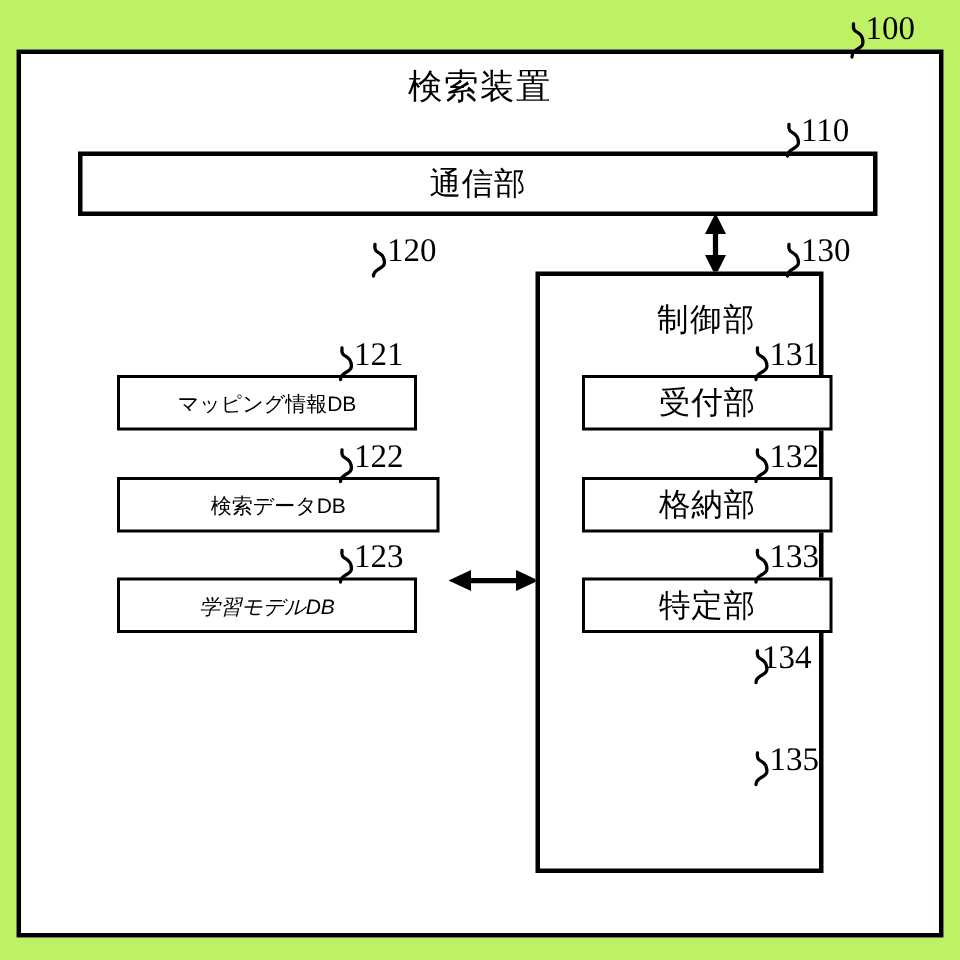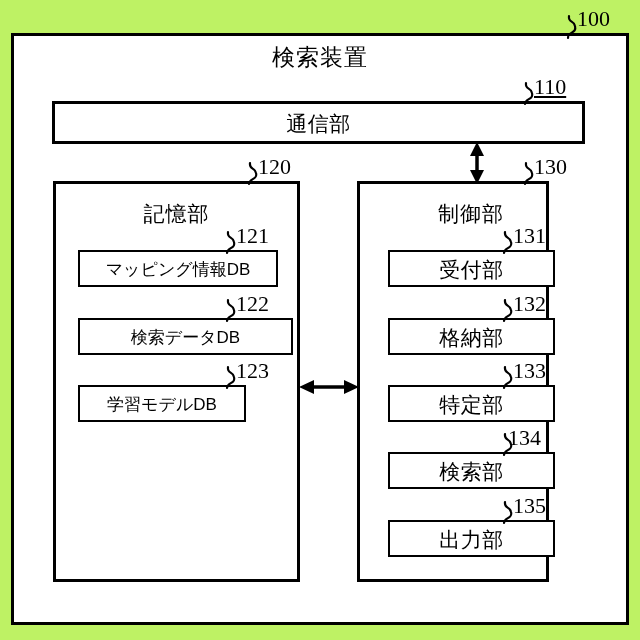--- a/index.html
+++ b/index.html
@@ -57,21 +57,21 @@
   }
   .section-title {
     font-size: 21px;
     letter-spacing: 1px;
   }
   .unit-label {
     font-size: 21px;
     letter-spacing: 0.5px;
   }
   .db-label {
-    font-size: 17px;
+    font-size: 14px;
     letter-spacing: 0px;
   }
 
   
   .refnum {
     position: absolute;
     font-size: 22px;
     font-family: "Liberation Serif", "DejaVu Serif", serif;
     white-space: nowrap;
     line-height: 1;
@@ -101,31 +101,28 @@
   <div class="refnum" style="left:577px; top:8px;">100</div>
 
   <div class="ctext device-title" style="left:0px; top:46px; width:640px;">検索装置</div>
 
   <div class="box" style="left:52px; top:101px; width:533px; height:43px;">
     <div class="boxlabel unit-label">通信部</div>
   </div>
   <svg class="leader" style="left:518px; top:80px; width:40px; height:26px;" viewBox="0 0 40 26">
     <path d="M7 24 C7 18, 16 20, 14 13 C13 7, 7 10, 8 3" fill="none" stroke="#000" stroke-width="2.2" stroke-linecap="round"></path>
   </svg>
-  <div class="refnum" style="left:534px; top:76px;text-decoration:underline;">110</div>
+  <div class="refnum" style="left:534px; top:76px;">110</div>
 
   <svg class="arrow" style="left:462px; top:142px; width:30px; height:42px;" viewBox="0 0 30 42">
     <line x1="15" y1="9" x2="15" y2="33" stroke="#000" stroke-width="3.5"></line>
     <polygon points="15,0 8,14 22,14" fill="#000"></polygon>
     <polygon points="15,42 8,28 22,28" fill="#000"></polygon>
   </svg>
 
-  <div class="box" style="left:53px; top:181px; width:247px; height:401px;">
-    <div class="ctext section-title" style="left:0px; top:19px; width:241px;">記憶部</div>
-  </div>
   <svg class="leader" style="left:242px; top:160px; width:40px; height:26px;" viewBox="0 0 40 26">
     <path d="M7 24 C7 18, 16 20, 14 13 C13 7, 7 10, 8 3" fill="none" stroke="#000" stroke-width="2.2" stroke-linecap="round"></path>
   </svg>
   <div class="refnum" style="left:258px; top:156px;">120</div>
 
   <div class="box thin" style="left:78px; top:250px; width:200px; height:37px;">
     <div class="boxlabel db-label">マッピング情報DB</div>
   </div>
   <svg class="leader" style="left:220px; top:229px; width:40px; height:26px;" viewBox="0 0 40 26">
     <path d="M7 24 C7 18, 16 20, 14 13 C13 7, 7 10, 8 3" fill="none" stroke="#000" stroke-width="2.2" stroke-linecap="round"></path>
@@ -133,21 +130,21 @@
   <div class="refnum" style="left:236px; top:225px;">121</div>
 
   <div class="box thin" style="left:78px; top:318px; width:215px; height:37px;padding-left:32px;">
     <div class="boxlabel db-label">検索データDB</div>
   </div>
   <svg class="leader" style="left:220px; top:297px; width:40px; height:26px;" viewBox="0 0 40 26">
     <path d="M7 24 C7 18, 16 20, 14 13 C13 7, 7 10, 8 3" fill="none" stroke="#000" stroke-width="2.2" stroke-linecap="round"></path>
   </svg>
   <div class="refnum" style="left:236px; top:293px;">122</div>
 
-  <div class="box thin" style="left:78px; top:385px; width:168px; height:37px;">
+  <div class="box thin" style="left:78px; top:385px; width:200px; height:37px;font-style:italic;">
     <div class="boxlabel db-label">学習モデルDB</div>
   </div>
   <svg class="leader" style="left:220px; top:364px; width:40px; height:26px;" viewBox="0 0 40 26">
     <path d="M7 24 C7 18, 16 20, 14 13 C13 7, 7 10, 8 3" fill="none" stroke="#000" stroke-width="2.2" stroke-linecap="round"></path>
   </svg>
   <div class="refnum" style="left:236px; top:360px;">123</div>
 
   <svg class="arrow" style="left:299px; top:372px; width:60px; height:30px;" viewBox="0 0 60 30">
     <line x1="10" y1="15" x2="50" y2="15" stroke="#000" stroke-width="3.5"></line>
     <polygon points="0,15 15,8 15,22" fill="#000"></polygon>
@@ -179,29 +176,23 @@
   <div class="refnum" style="left:513px; top:293px;">132</div>
 
   <div class="box thin" style="left:388px; top:385px; width:167px; height:37px;">
     <div class="boxlabel unit-label">特定部</div>
   </div>
   <svg class="leader" style="left:497px; top:364px; width:40px; height:26px;" viewBox="0 0 40 26">
     <path d="M7 24 C7 18, 16 20, 14 13 C13 7, 7 10, 8 3" fill="none" stroke="#000" stroke-width="2.2" stroke-linecap="round"></path>
   </svg>
   <div class="refnum" style="left:513px; top:360px;">133</div>
 
-  <div class="box thin" style="left:388px; top:452px; width:167px; height:37px;">
-    <div class="boxlabel unit-label">検索部</div>
-  </div>
   <svg class="leader" style="left:497px; top:431px; width:40px; height:26px;" viewBox="0 0 40 26">
     <path d="M7 24 C7 18, 16 20, 14 13 C13 7, 7 10, 8 3" fill="none" stroke="#000" stroke-width="2.2" stroke-linecap="round"></path>
   </svg>
   <div class="refnum" style="left:508px; top:427px;">134</div>
 
-  <div class="box thin" style="left:388px; top:520px; width:167px; height:37px;">
-    <div class="boxlabel unit-label">出力部</div>
-  </div>
   <svg class="leader" style="left:497px; top:499px; width:40px; height:26px;" viewBox="0 0 40 26">
     <path d="M7 24 C7 18, 16 20, 14 13 C13 7, 7 10, 8 3" fill="none" stroke="#000" stroke-width="2.2" stroke-linecap="round"></path>
   </svg>
   <div class="refnum" style="left:513px; top:495px;">135</div>
 
 </div>
 
 </body></html>

